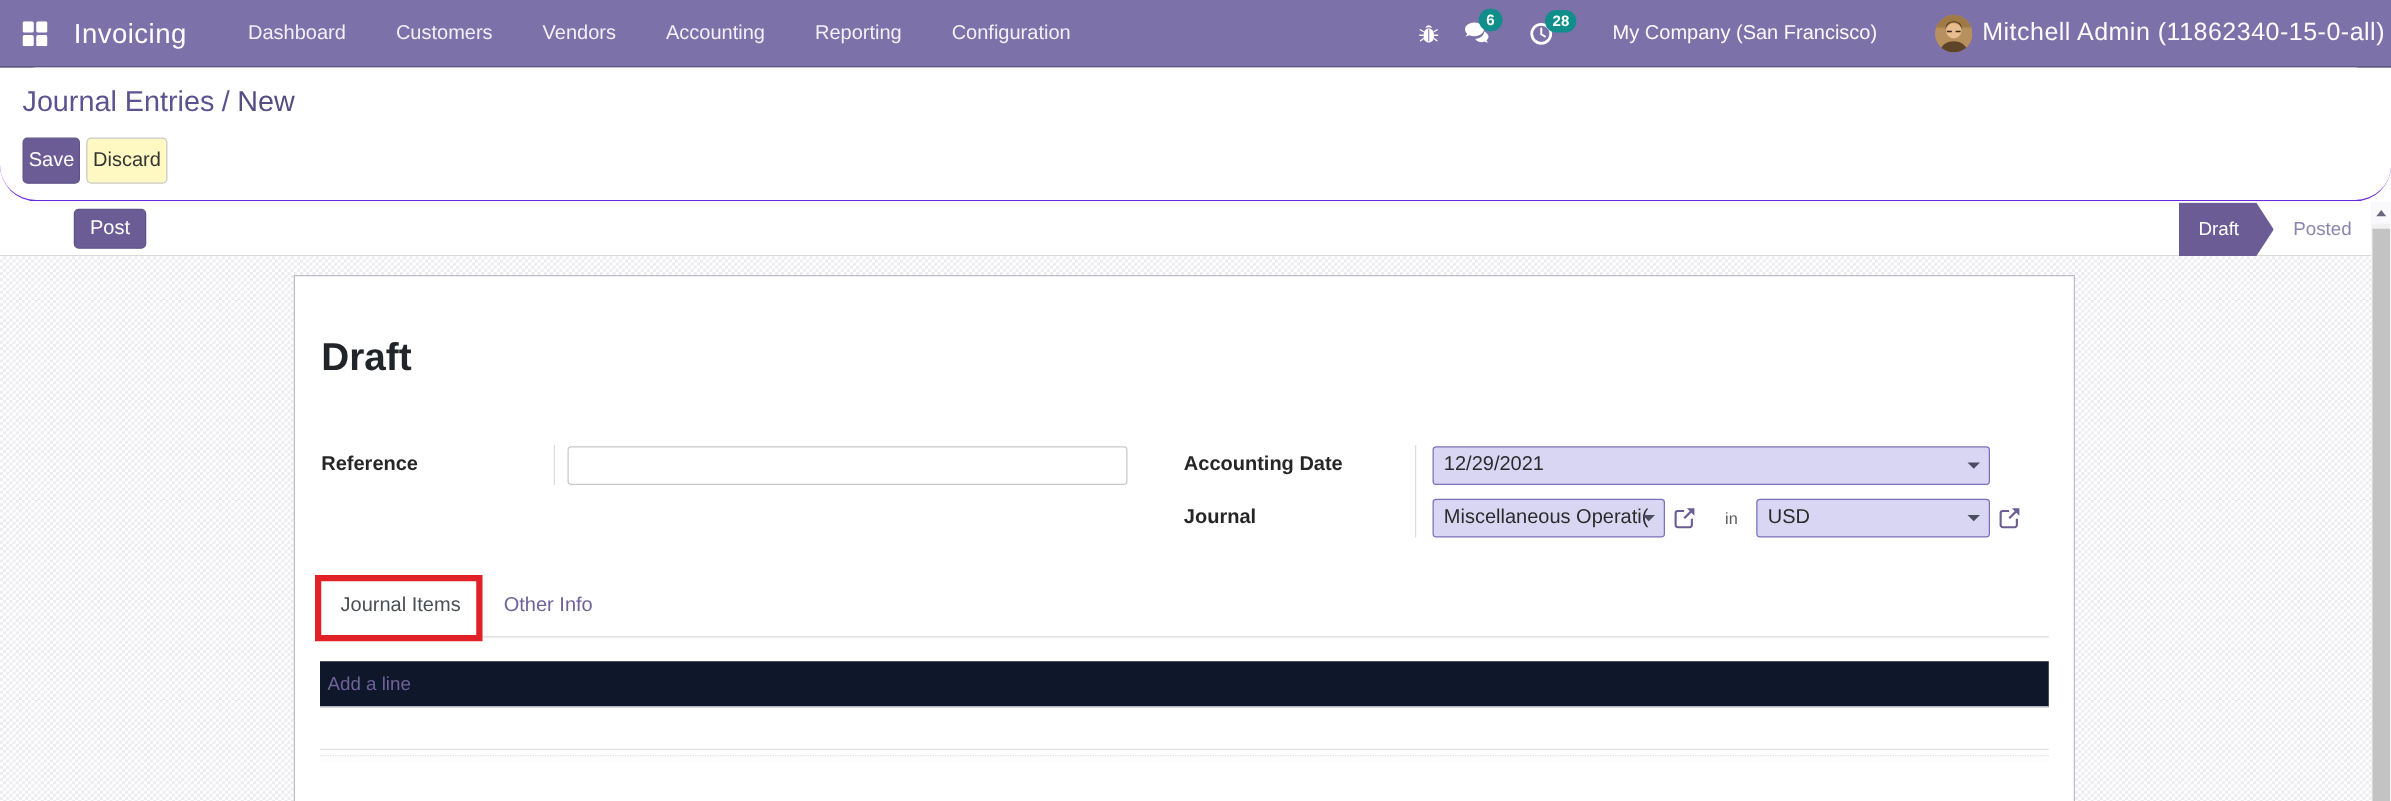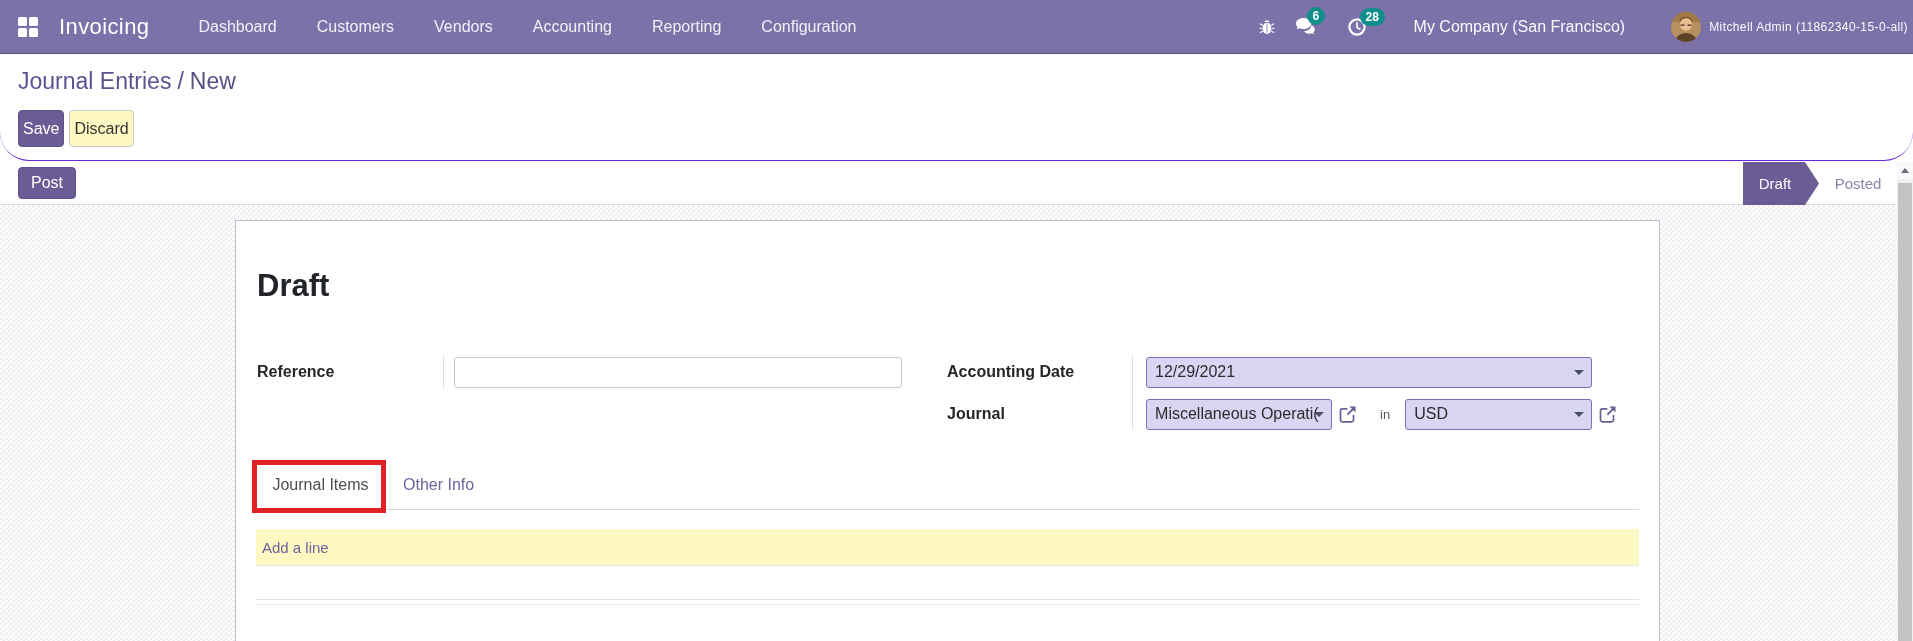--- a/index.html
+++ b/index.html
@@ -26,39 +26,39 @@
   .systray-icon.bug { width: 16px; margin-right: 20px; }
   .systray-icon.chat { width: 21px; margin-right: 32px; }
   .systray-icon.clock { width: 18px; margin-right: 48px; }
   .badge {
     position: absolute; top: -10px; left: 12px;
     background: #0f8e8b; color: #fff; font-size: 12px; font-weight: bold;
     border-radius: 10px; padding: 3px 6px 2px 6px; line-height: 13px; min-width: 9px; text-align: center;
   }
   .systray-company { font-size: 16px; color: #fbfafd; margin-right: 46px; cursor: pointer; }
   .avatar { width: 30px; height: 30px; border-radius: 50%; overflow: hidden; margin-right: 8px; flex: 0 0 auto; cursor: pointer; }
-  .systray-user { font-size: 12px; color: #fbfafd; white-space: nowrap; letter-spacing: 0.4px; cursor: pointer; }
+  .systray-user { font-size: 20px; color: #fbfafd; white-space: nowrap; letter-spacing: 0.4px; cursor: pointer; }
 
   
   .control-panel { background: #fff; border-bottom: 1px solid #6d28d9; padding-bottom: 13px; border-radius: 29px; }
   .breadcrumb { padding: 12px 0 0 18px; font-size: 23px; height: 42px; line-height: 31px; color: #5d5291; white-space: nowrap; }
   .breadcrumb .bc-link { color: #5d5291; cursor: pointer; }
   .breadcrumb .bc-sep { color: #5d5291; padding: 0 6px; }
   .breadcrumb .bc-active { color: #564d85; }
   .cp-buttons { margin: 14px 0 0 18px; display: flex; }
   .btn { display: inline-flex; align-items: center; justify-content: center; font-family: inherit;
          font-size: 16px; border-radius: 4px; cursor: pointer; }
   .btn-primary { background: #6b5c96; color: #fff; border: 1px solid #60528a; }
   .btn-default { background: #fef9c3; color: #333; border: 1px solid #c9c9c9; }
   .cp-buttons .btn { height: 37px; padding: 0 4px; margin-right: 5px; }
 
   
   .statusbar {
     height: 44px; background: #fff; border-bottom: 1px solid #d9d9d9;
-    display: flex; align-items: center; position: relative;
+    display: flex; align-items: center; position: relative; padding-left: 41px;
   }
   .statusbar .btn { height: 32px; padding: 0 12px; margin-left: 18px; }
   .stages { position: absolute; right: 16px; top: 1px; height: 43px; display: flex; }
   .stage { height: 43px; display: flex; align-items: center; justify-content: center; font-size: 15px; cursor: pointer; }
   .stage.active {
     background: #6b5c96; color: #fff; width: 76px; padding-right: 12px;
     clip-path: polygon(0 0, calc(100% - 14px) 0, 100% 50%, calc(100% - 14px) 100%, 0 100%);
   }
   .stage.inactive { color: #8b85ad; width: 78px; }
 
@@ -134,21 +134,21 @@
   .lt-th:nth-child(1) { width: 215px; }
   .lt-th:nth-child(2) { width: 217px; }
   .lt-th:nth-child(3) { width: 217px; }
   .lt-th:nth-child(4) { width: 218px; }
   .lt-th:nth-child(5) { width: 129px; }
   .lt-th:nth-child(6) { width: 129px; }
   .lt-th:nth-child(7) { width: 236px; }
   .lt-th.toggle { width: 23px; padding: 0; display: flex; align-items: center; justify-content: center; }
   .dots-icon { display: inline-flex; flex-direction: column; }
   .dots-icon i { width: 3px; height: 3px; border-radius: 50%; background: #4a4a4a; margin: 1.2px 0; }
-  .lt-addline-row { height: 37px; background: #fef9c3; border-bottom: 1px solid #e7e7e7; display: flex; align-items: center; padding-left: 6px; }
+  .lt-addline-row { height: 37px; background: #0f172a; border-bottom: 1px solid #e7e7e7; display: flex; align-items: center; padding-left: 6px; }
   .add-line-link { font-size: 15px; color: #6e6299; cursor: pointer; }
   .lt-empty { height: 34px; border-bottom: 1px solid #e3e3e3; background: #fff; }
   .lt-footer-dash { margin-top: 4px; border-top: 1px dotted #e2e2e8; height: 6px; background: #fdfdfd; }
 
   
   .scrollbar { position: absolute; right: 0; top: 162px; width: 16px; height: 479px; background: #f1f1f1; z-index: 20; }
   .sb-btn { height: 17px; background: #f9f9fb; display: flex; align-items: center; justify-content: center; cursor: pointer; }
   .sb-up-arrow { width: 0; height: 0; border-left: 4px solid transparent; border-right: 4px solid transparent; border-bottom: 5px solid #6a6880; }
   .sb-thumb { position: absolute; top: 21px; bottom: 0; left: 1px; right: 1px; background: #c3c3c3; cursor: pointer; }
 </style>

